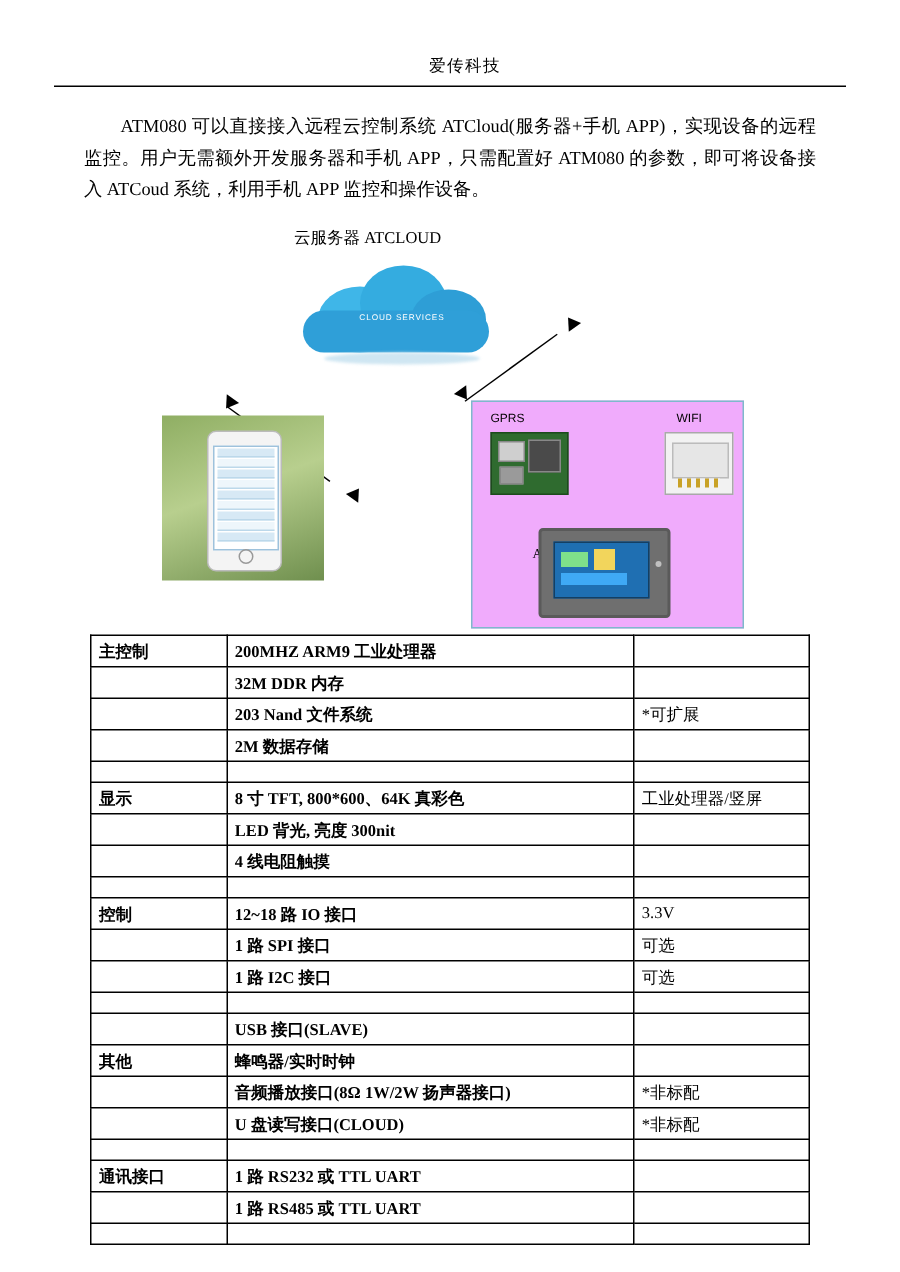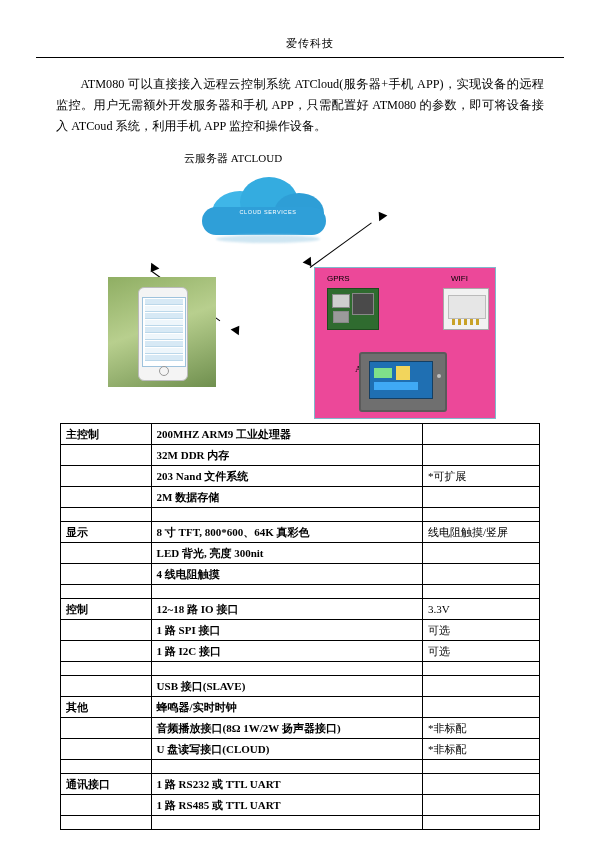--- a/index.html
+++ b/index.html
@@ -47,21 +47,21 @@
     text-indent: 2em;
   }
   
   .figure {
     position: relative;
     height: 268px;
     margin-top: 10px;
   }
   .cloud-label {
     position: absolute;
-    left: 184px;
+    left: 196px;
     top: 2px;
     font-size: 11px;
   }
   
   .cloud-wrap {
     position: absolute;
     left: 196px;
     top: 22px;
     width: 140px;
     height: 70px;
@@ -157,21 +157,21 @@
     border: 1px solid #999;
     border-radius: 50%;
   }
   
   .dev-box {
     position: absolute;
     left: 314px;
     top: 118px;
     width: 180px;
     height: 150px;
-    background: #ec4899;
+    background: #f0abfc;
     border: 1px solid #7fb8cc;
   }
   .dev-label {
     position: absolute;
     font-size: 8px;
     font-family: "Liberation Sans", sans-serif;
   }
   .lbl-gprs { left: 12px; top: 6px; }
   .lbl-wifi { left: 136px; top: 6px; }
   .lbl-series { left: 40px; top: 80px; font-size: 9px; font-family:Liberation Serif, serif;margin-top:15px;}
@@ -356,21 +356,21 @@
           <td class="c3col"></td>
         </tr>
         <tr class="spacer">
           <td class="c1col"></td>
           <td class="c2col"></td>
           <td class="c3col"></td>
         </tr>
         <tr>
           <td class="c1col grp">显示</td>
           <td class="c2col">8 寸 TFT, 800*600、64K 真彩色</td>
-          <td class="c3col">线电阻触摸/竖屏</td>
+          <td class="c3col">工业处理器/竖屏</td>
         </tr>
         <tr>
           <td class="c1col"></td>
           <td class="c2col">LED 背光, 亮度 300nit</td>
           <td class="c3col"></td>
         </tr>
         <tr>
           <td class="c1col"></td>
           <td class="c2col">4 线电阻触摸</td>
           <td class="c3col"></td>

